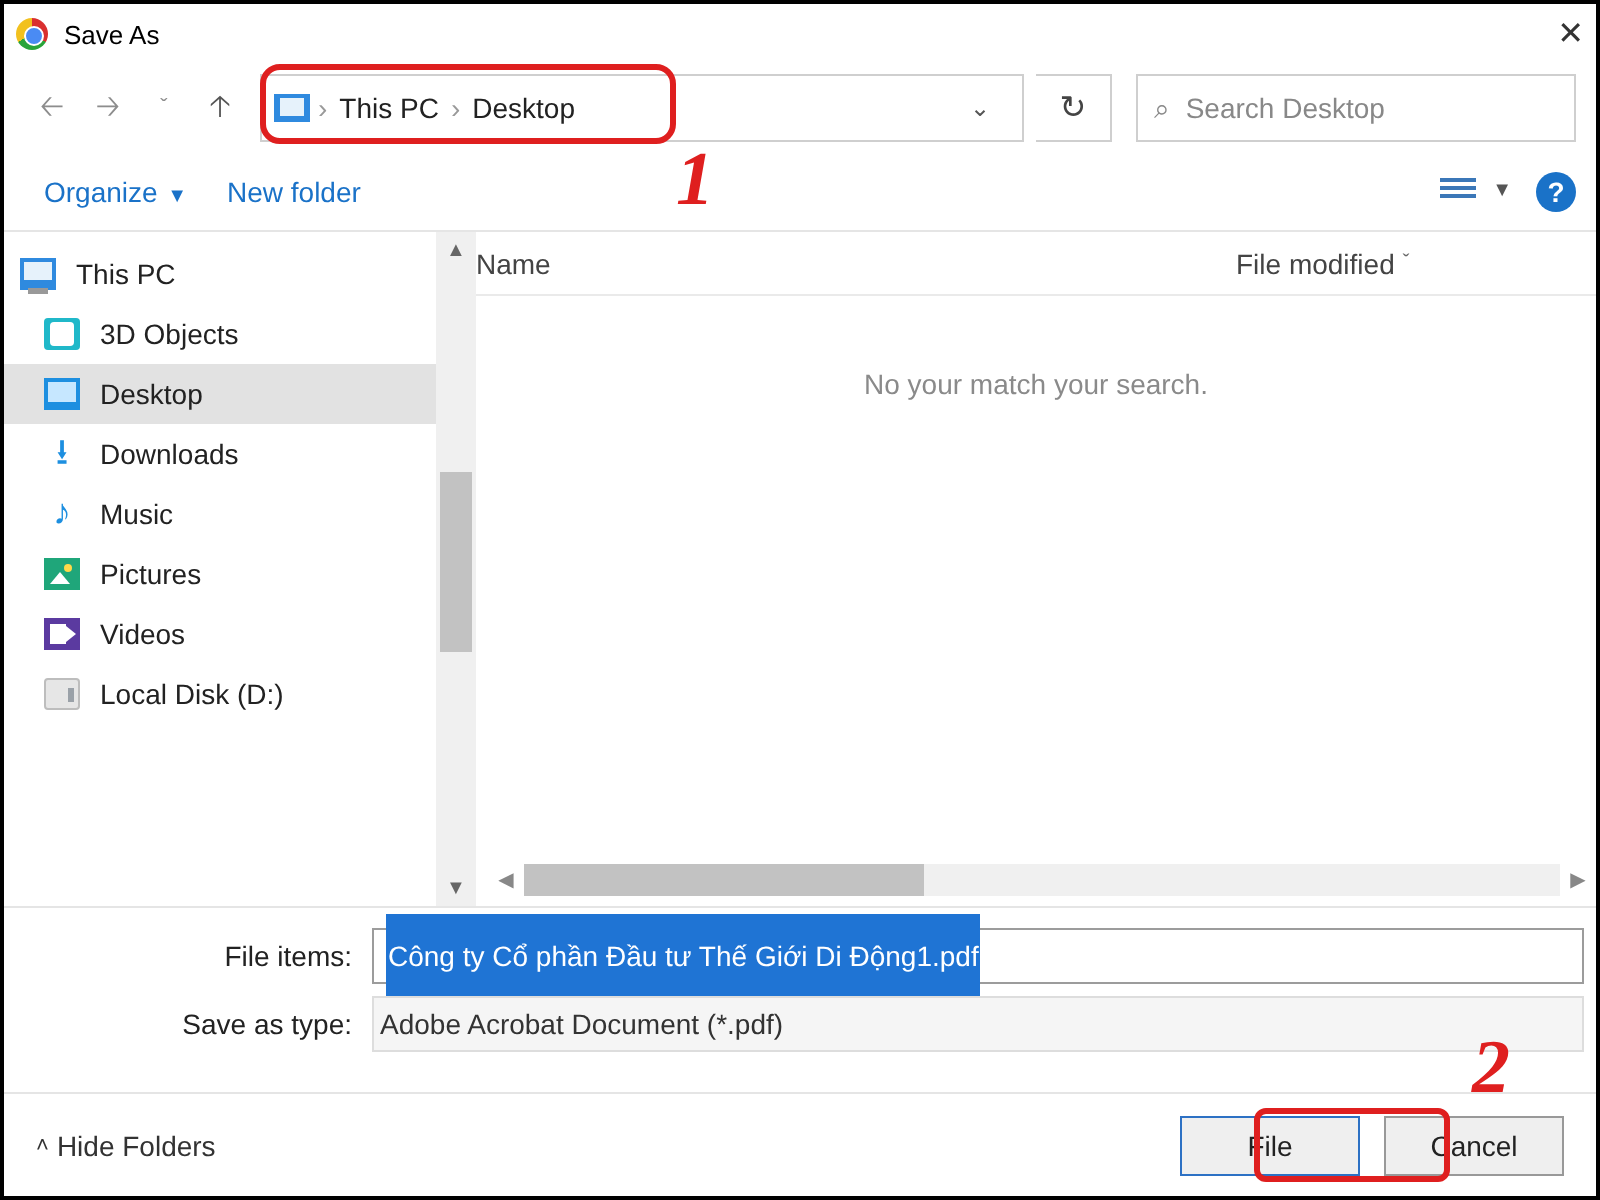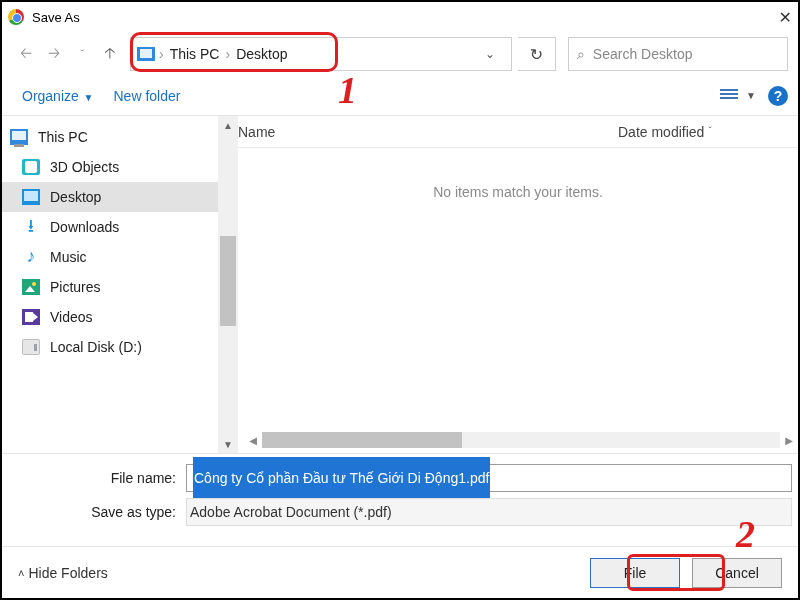--- a/index.html
+++ b/index.html
@@ -168,38 +168,38 @@
       <div class="up">▲</div>
       <div class="thumb"></div>
       <div class="dn">▼</div>
     </div>
   </div>
 
   <div class="listpane">
     <div class="list-head">
       <div class="col-name">Name</div>
       <div class="col-date">
-        <span>Date modified</span>
+        <span>File modified</span>
         <span class="sort-caret">ˇ</span>
       </div>
     </div>
-    <div class="empty-msg">No items match your items.</div>
+    <div class="empty-msg">No your match your search.</div>
     <div class="hscroll">
       <div class="l">◀</div>
       <div class="track">
           <div class="thumb"></div>
         </div>
       <div class="r">▶</div>
     </div>
   </div>
 </div>
 
 <div class="form">
   <div class="frow">
-    <div class="flabel">File name:</div>
+    <div class="flabel">File items:</div>
     <div class="finput sel-text">
       <span class="hl">Công ty Cổ phần Đầu tư Thế Giới Di Động1.pdf</span>
     </div>
   </div>
   <div class="frow">
     <div class="flabel">Save as type:</div>
     <div class="ftype">Adobe Acrobat Document (*.pdf)</div>
   </div>
 </div>
 

